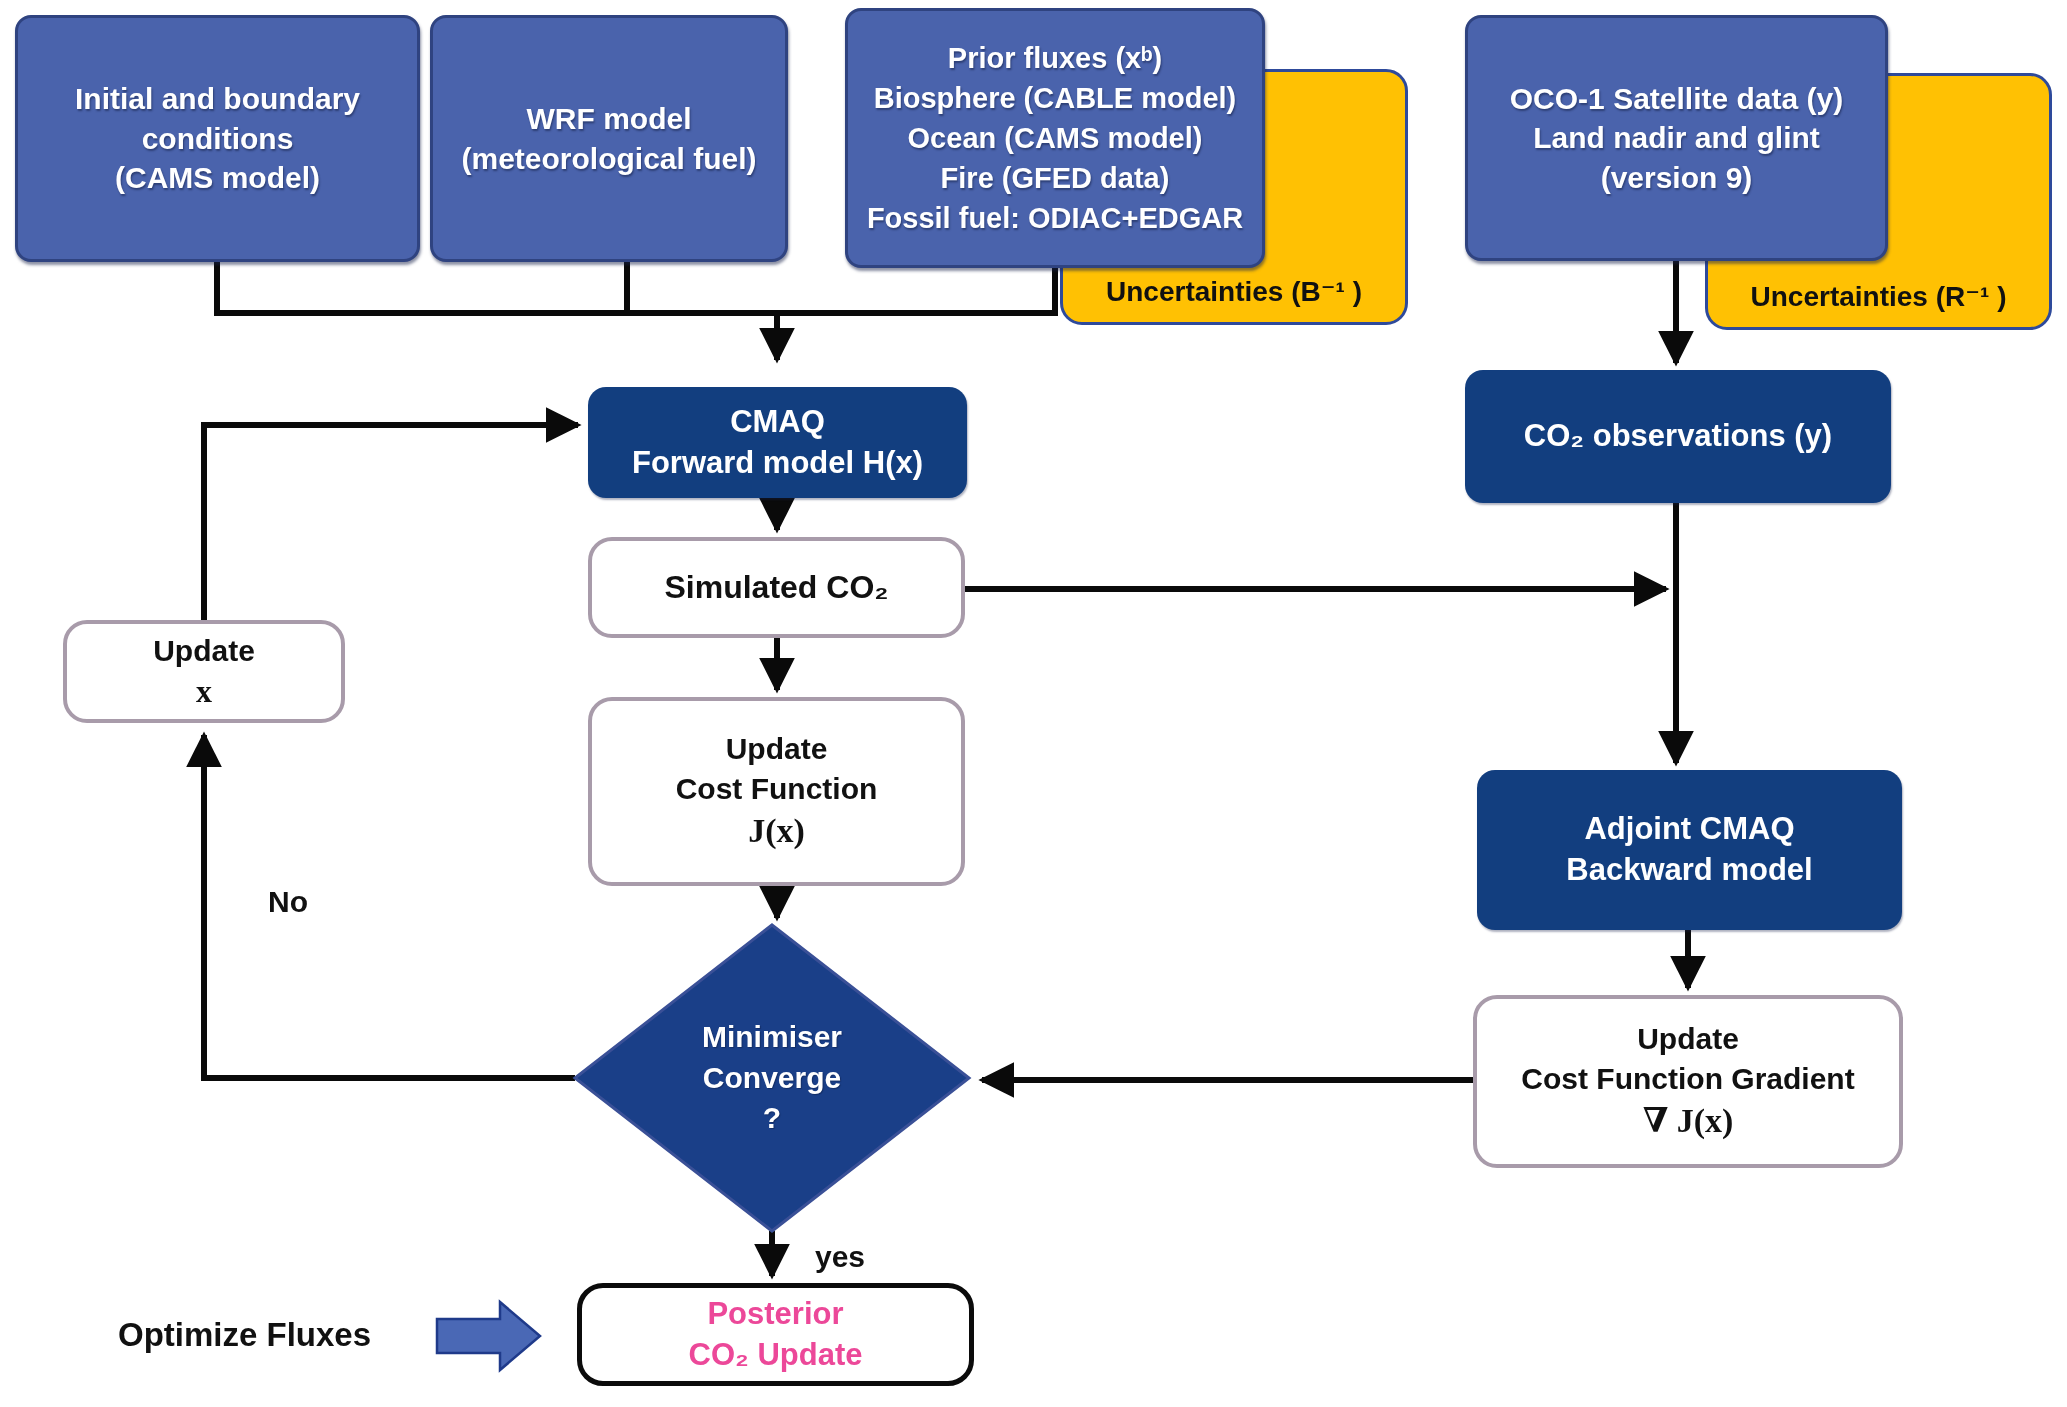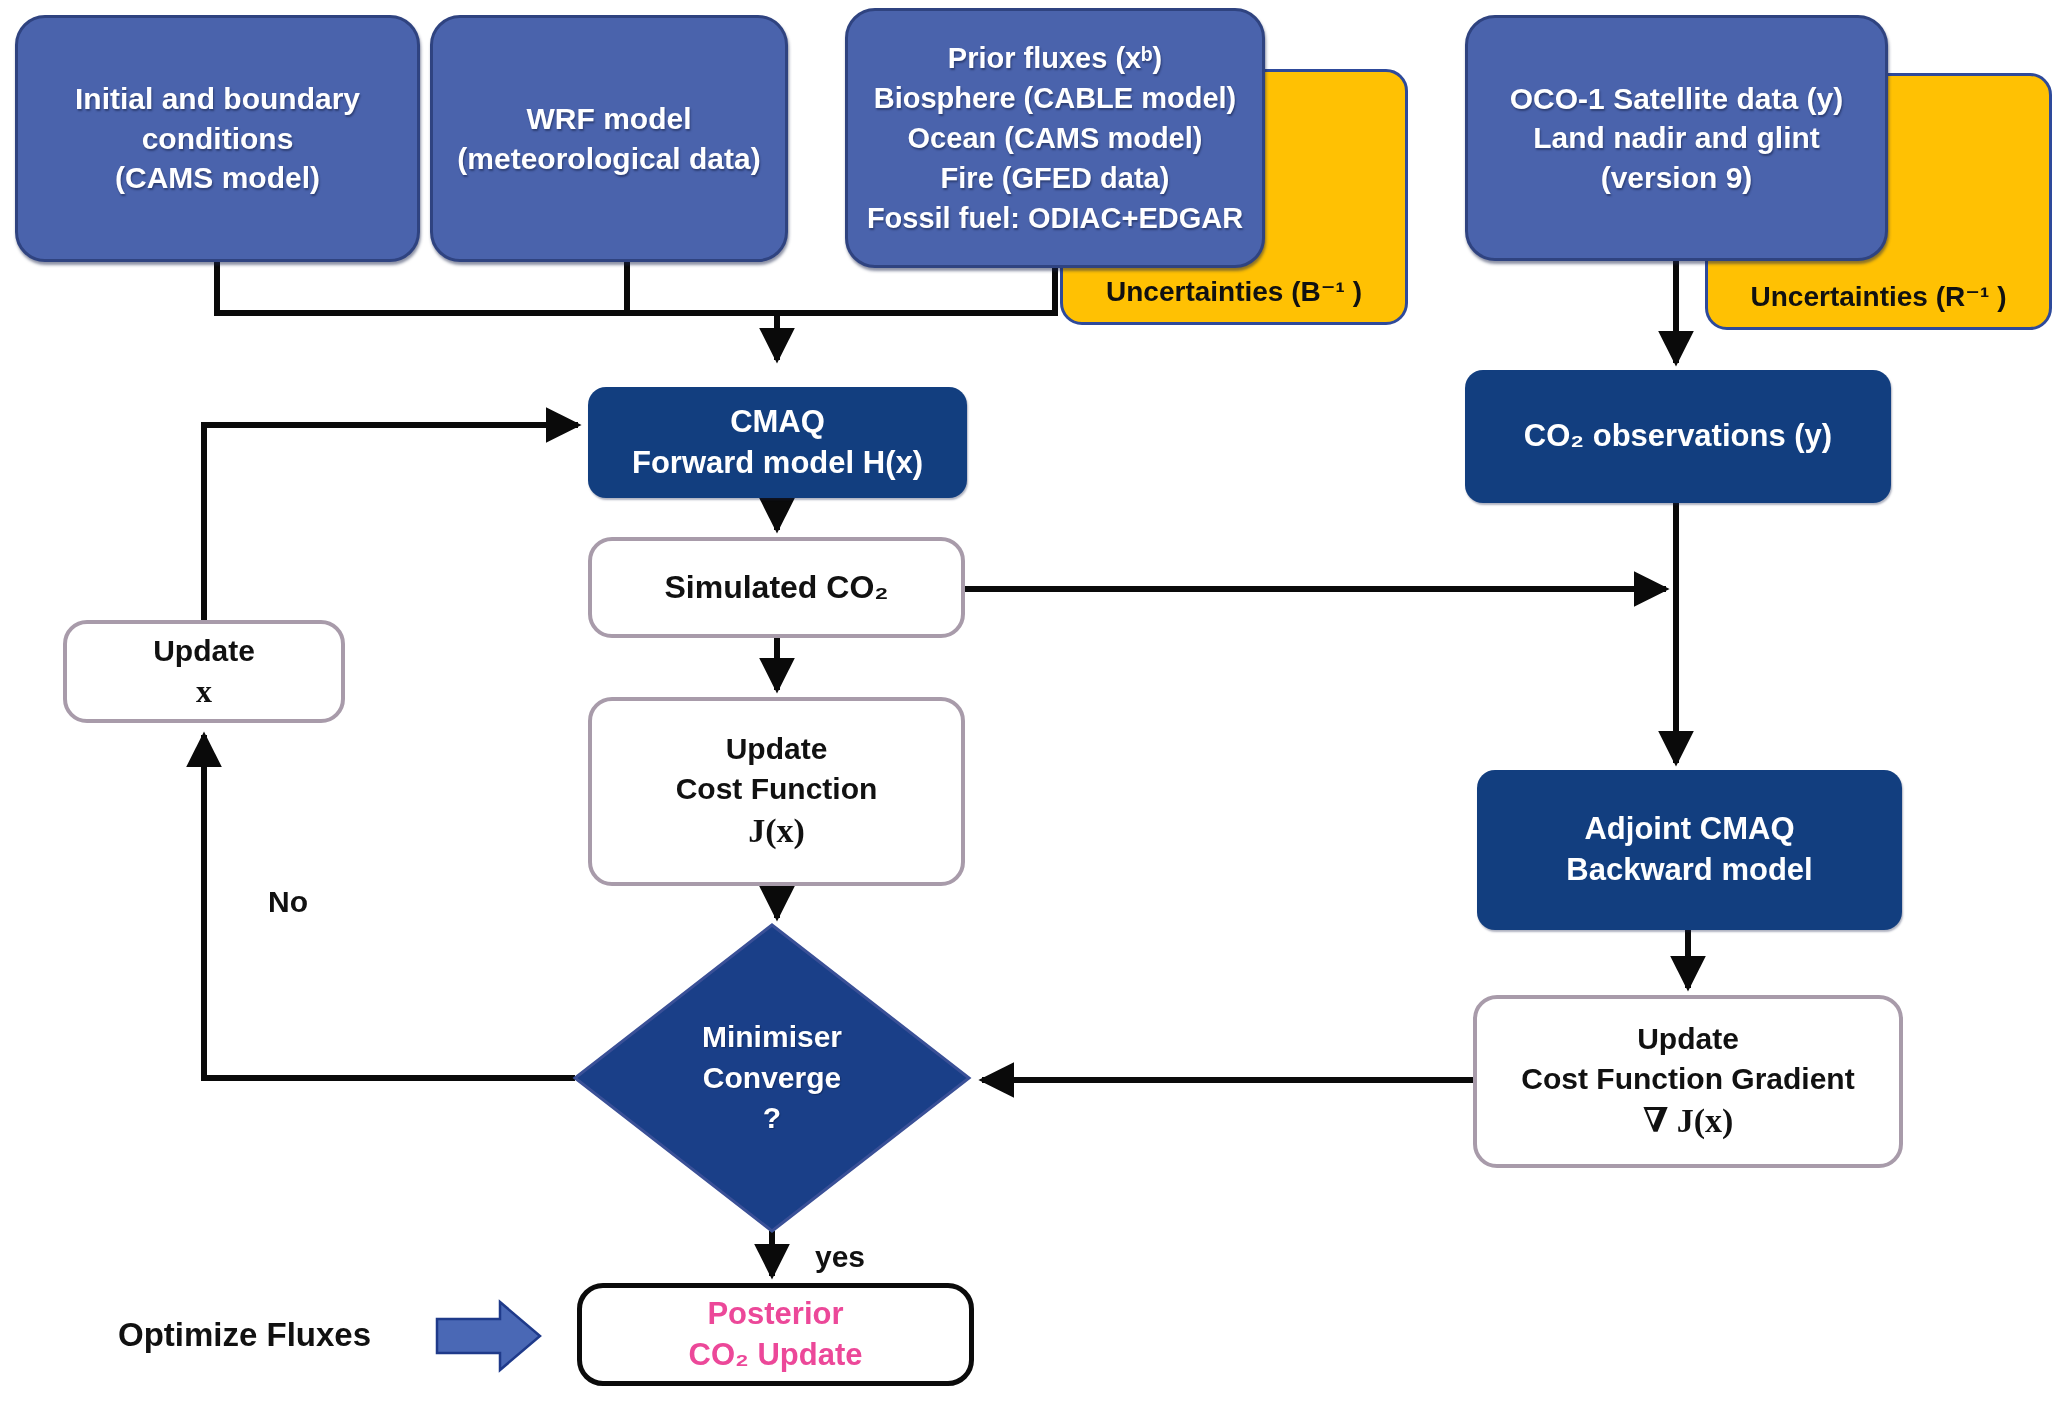--- a/index.html
+++ b/index.html
@@ -26,21 +26,21 @@
     display:flex;flex-direction:column;
     align-items:center;justify-content:center;
     text-align:center;
     box-sizing:border-box;
     font-weight:bold;
     line-height:1.32;
   }
   .blue{
     background:var(--blue-box);
     border:3px solid var(--blue-border);
-    border-radius:30px;
+    border-radius:16px;
     color:#ffffff;
     font-size:30px;
     box-shadow:1px 3px 3px rgba(25,35,75,.5);
     text-shadow:1px 2px 2px rgba(10,20,50,.45);
     z-index:2;
   }
   .navy{
     background:var(--navy-box);
     border:none;
     border-radius:18px;
@@ -144,21 +144,21 @@
   </svg>
 
   <div class="node blue" style="left:15px;top:15px;width:405px;height:247px;">
     <span>Initial and boundary</span>
     <span>conditions</span>
     <span>(CAMS model)</span>
   </div>
 
   <div class="node blue" style="left:430px;top:15px;width:358px;height:247px;">
     <span>WRF model</span>
-    <span>(meteorological data)</span>
+    <span>(meteorological fuel)</span>
   </div>
 
   <div class="node blue" style="left:845px;top:8px;width:420px;height:260px;font-size:29px;line-height:1.38;">
     <span>Prior fluxes (xᵇ)</span>
     <span>Biosphere (CABLE model)</span>
     <span>Ocean (CAMS model)</span>
     <span>Fire (GFED data)</span>
     <span>Fossil fuel: ODIAC+EDGAR</span>
   </div>
 

